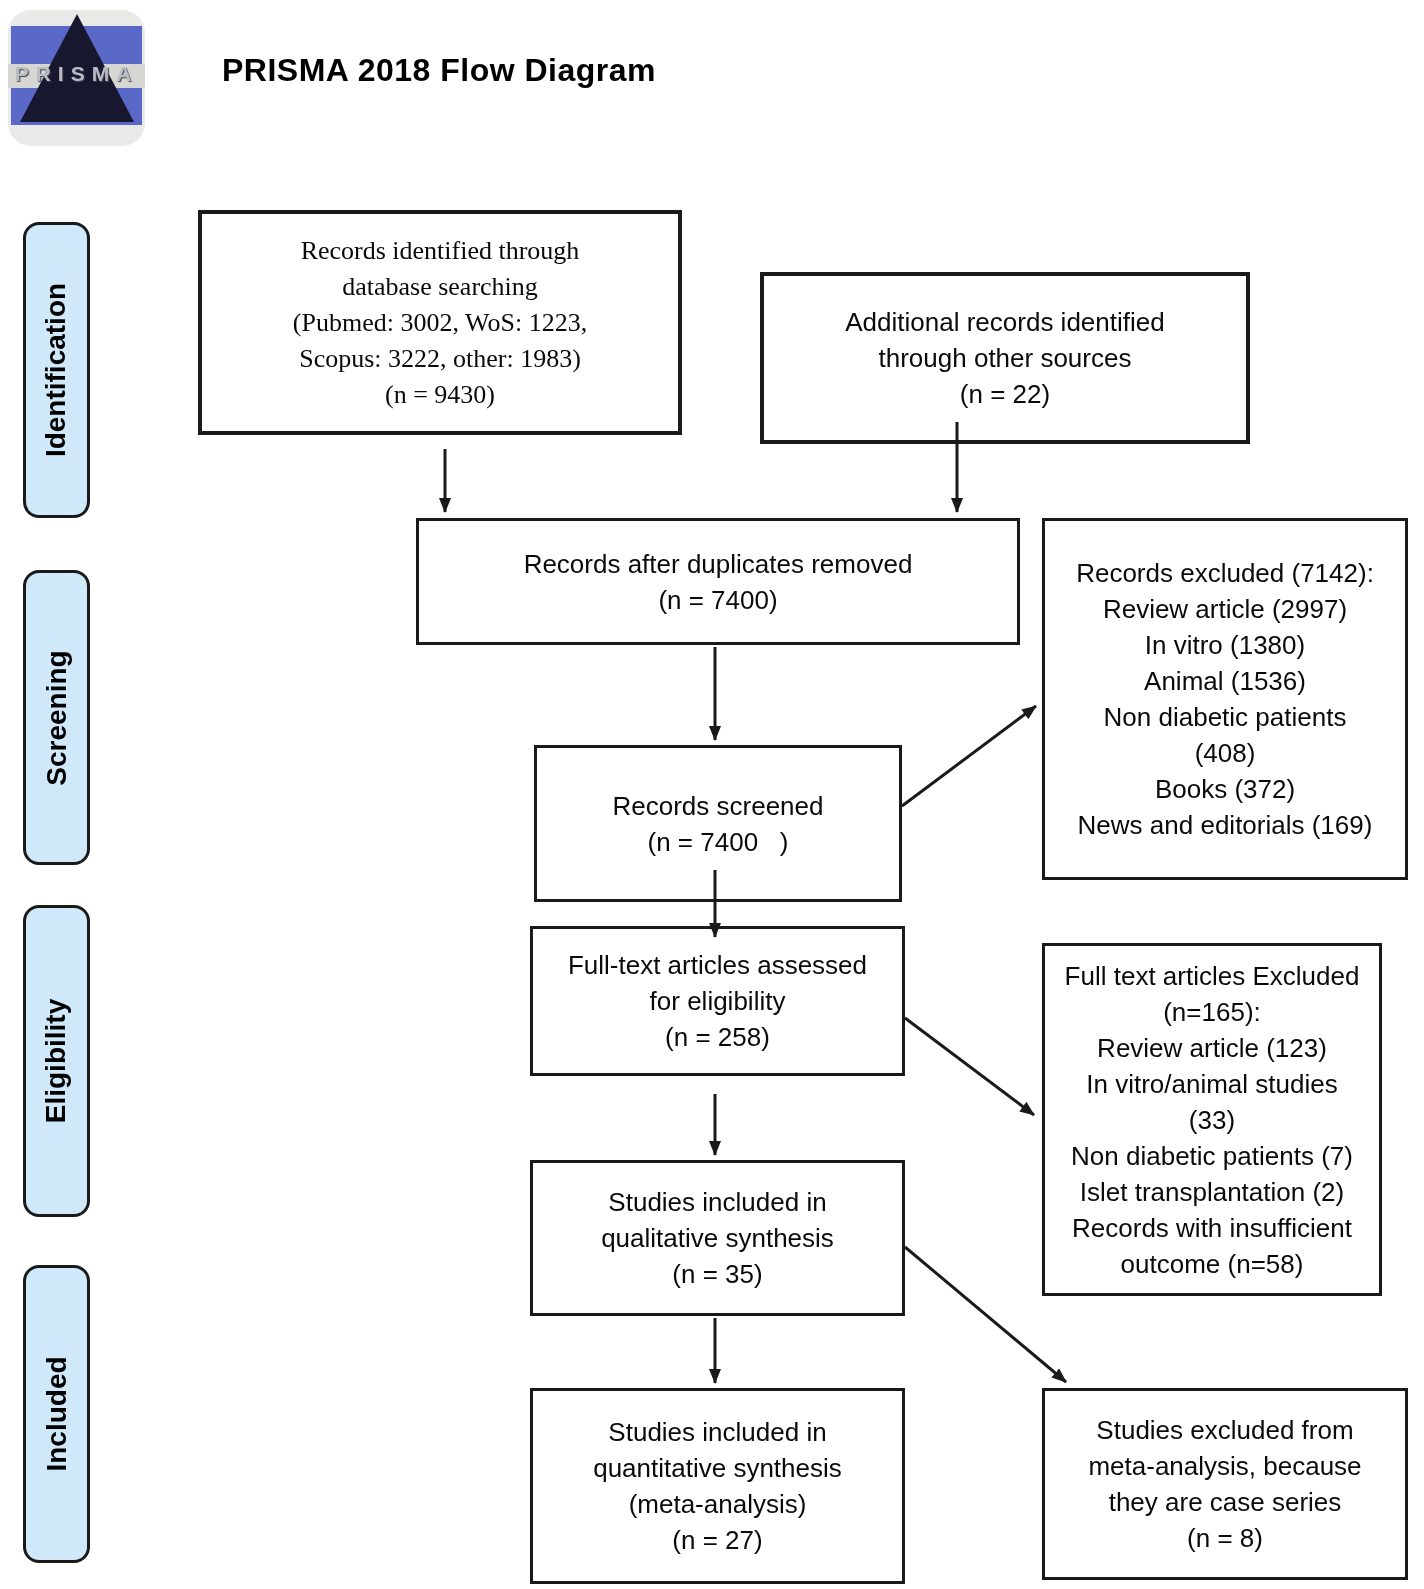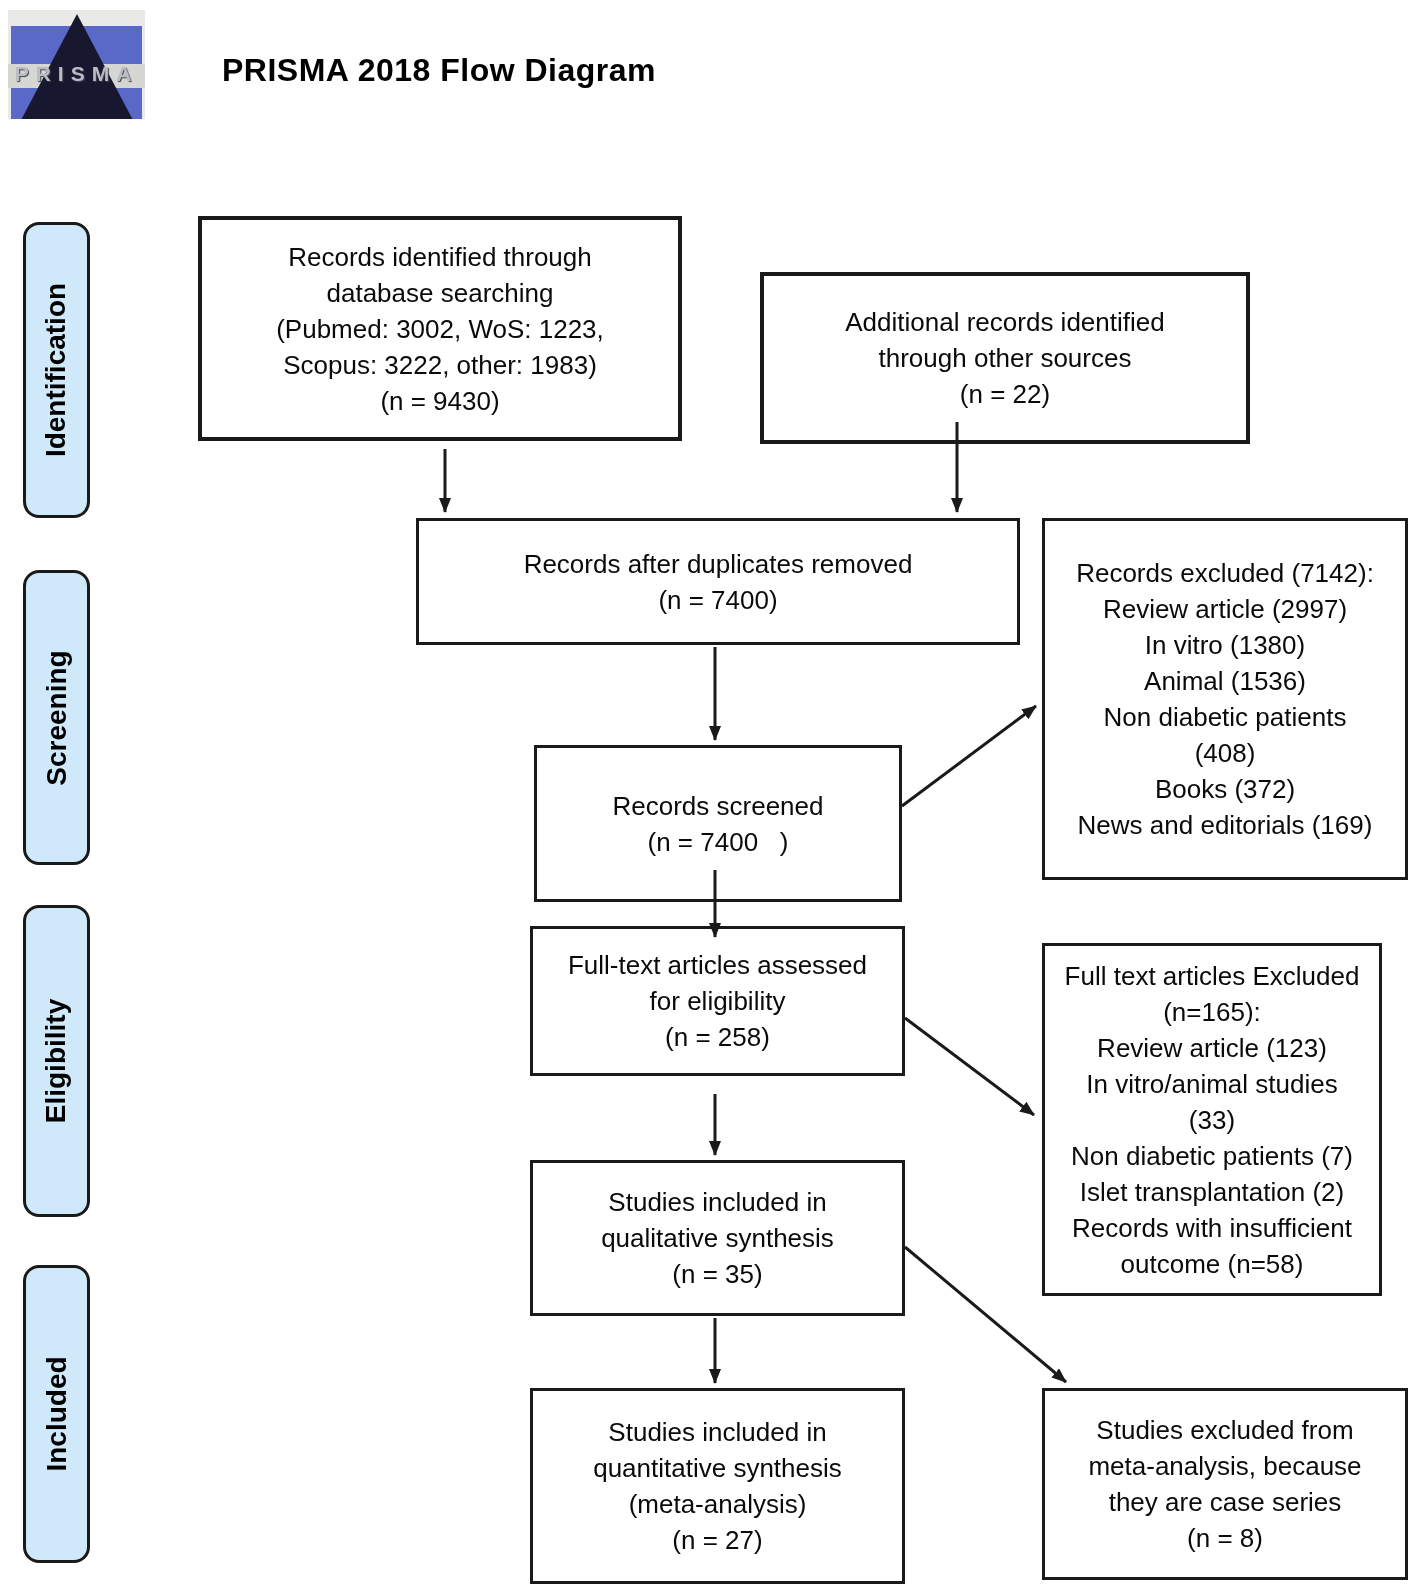--- a/index.html
+++ b/index.html
@@ -11,22 +11,22 @@
   html,body{margin:0;padding:0;background:#fff;}
   .canvas{
     position:relative; width:1424px; height:1589px; background:#fff;
     font-family:"Liberation Sans", sans-serif; color:var(--text); overflow:hidden;
   }
   .title{
     position:absolute; left:222px; top:52px;
     font-size:32px; font-weight:bold; letter-spacing:0.5px; color:#000;
   }
   
-  .logo{position:absolute; left:8px; top:10px; width:137px; height:109px;
-        background:var(--logo-bg); overflow:hidden;}
+  .logo{position:absolute; left:8px; top:10px; width:137px; height:136px;
+        background:var(--logo-bg); overflow:hidden;border-radius:23px;}
   .logo .band-top{position:absolute; left:3px; top:16px; width:131px; height:38px; background:var(--logo-blue);}
   .logo .band-mid{position:absolute; left:0px;  top:54px; width:137px; height:24px; background:var(--logo-band);}
   .logo .band-bot{position:absolute; left:3px;  top:78px; width:131px; height:37px; background:var(--logo-blue);}
   .logo .pyramid{position:absolute; left:12px; top:4px; width:0; height:0;
         border-left:57px solid transparent; border-right:57px solid transparent;
         border-bottom:108px solid var(--logo-dark); filter:blur(0.4px);}
   .logo .logo-word{position:absolute; left:0; top:52px; width:137px; text-align:center;
         font-size:21px; font-weight:bold; letter-spacing:7px; color:var(--logo-text);
         text-shadow:1px 1px 1px #44454f;}
   
@@ -40,21 +40,21 @@
   .stage-identification{top:222px; height:296px;}
   .stage-screening     {top:570px; height:295px;}
   .stage-eligibility   {top:905px; height:312px;}
   .stage-included      {top:1265px; height:298px;}
   
   .box{
     position:absolute; background:var(--box-fill); border:3px solid var(--box-border);
     box-sizing:border-box; display:flex; align-items:center; justify-content:center;
     text-align:center; font-size:26px; line-height:36px; white-space:pre-line; padding:4px 8px;
   }
-  .box-identified        {left:198px;  top:216px;  width:484px; height:225px; border-width:4px;}
+  .box-identified        {left:198px;  top:210px;  width:484px; height:225px; border-width:4px;font-family:Liberation Serif, serif;}
   .box-additional        {left:760px;  top:272px;  width:490px; height:172px; border-width:4px;}
   .box-duplicates        {left:416px;  top:518px;  width:604px; height:127px;}
   .box-records-excluded  {left:1042px; top:518px;  width:366px; height:362px;}
   .box-screened          {left:534px;  top:745px;  width:368px; height:157px;}
   .box-fulltext          {left:530px;  top:926px;  width:375px; height:150px;}
   .box-fulltext-excluded {left:1042px; top:943px;  width:340px; height:353px;}
   .box-qualitative       {left:530px;  top:1160px; width:375px; height:156px;}
   .box-quantitative      {left:530px;  top:1388px; width:375px; height:196px;}
   .box-meta-excluded     {left:1042px; top:1388px; width:366px; height:192px;}
   .arrows{position:absolute; left:0; top:0; width:1424px; height:1589px; pointer-events:none;}

